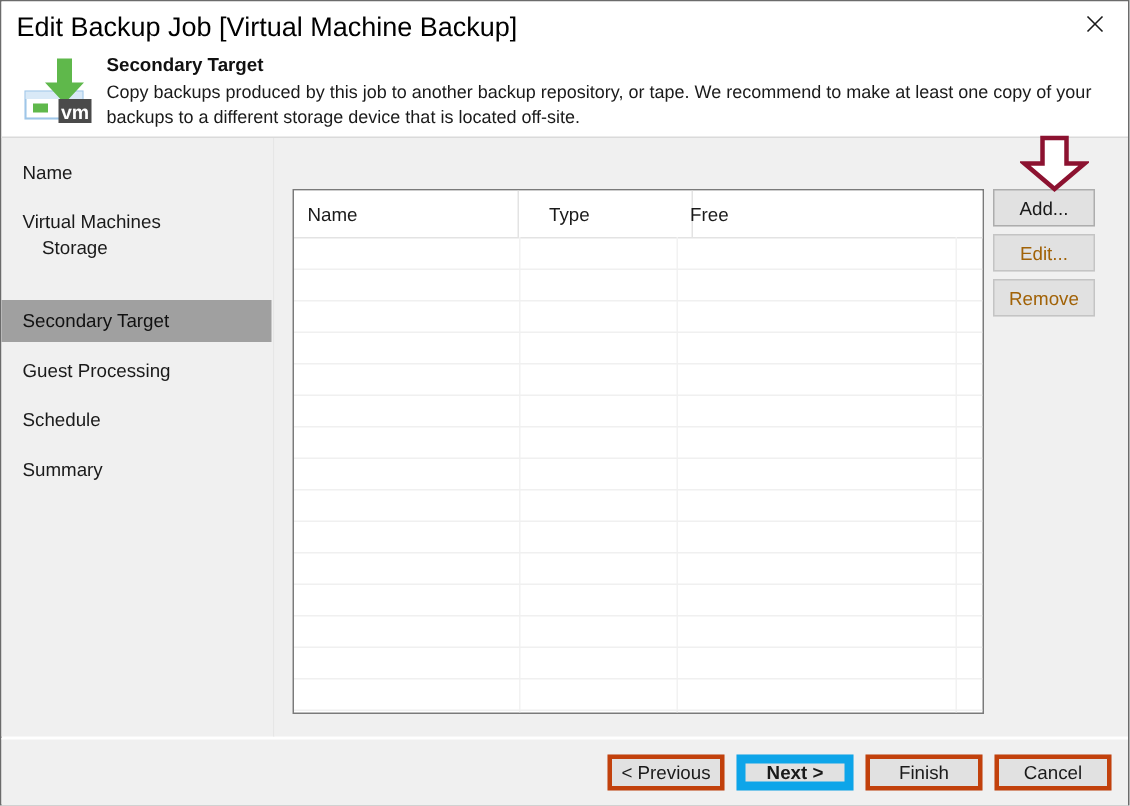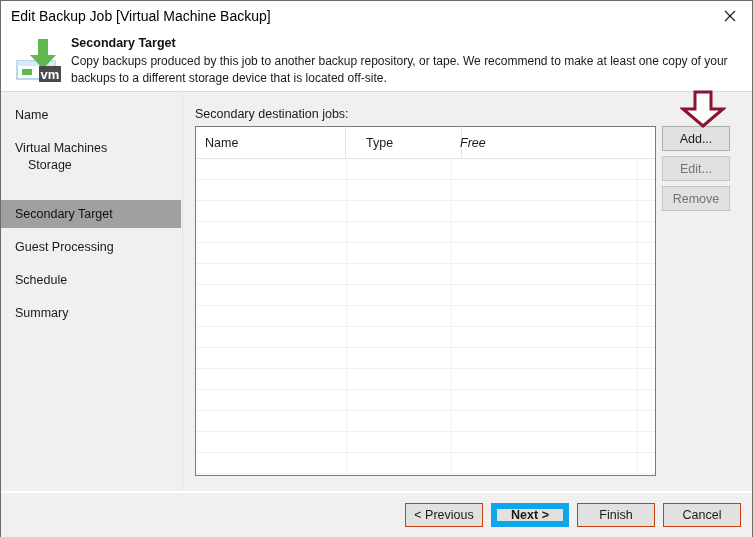--- a/index.html
+++ b/index.html
@@ -30,21 +30,21 @@
     position: absolute;
     left: 0; top: 0;
     width: 751px;
     height: 29px;
     background: #ffffff;
   }
   #title-text {
     position: absolute;
     left: 10px;
     top: 7px;
-    font-size: 14px;
+    font-size: 18px;
     color: #000000;
     white-space: nowrap;
   }
   #close-button {
     position: absolute;
     right: 0px;
     top: 0px;
     width: 45px;
     height: 29px;
     display: flex;
@@ -158,21 +158,21 @@
     height: 31px;
     display: flex;
     align-items: center;
     padding-left: 9px;
     box-sizing: border-box;
     font-size: 12.5px;
     color: #1a1a1a;
     border-right: 1px solid #e3e3e3;
     cursor: default;
   }
-  .grid-col-head.last { border-right: none; font-style: italic; }
+  .grid-col-head.last { border-right: none; }
   #grid-body {
     position: relative;
     height: 317px;
   }
   .grid-row {
     position: relative;
     height: 21px;
     border-bottom: 1px solid #f0f0f0;
     box-sizing: border-box;
   }
@@ -194,21 +194,21 @@
     background: #e1e1e1;
     font-family: "Liberation Sans", sans-serif;
     font-size: 12.5px;
     color: #1a1a1a;
     display: flex;
     align-items: center;
     justify-content: center;
     cursor: default;
   }
   .side-button.disabled {
-    color: #737373;
+    color: #a16207;
     border-color: #c4c4c4;
     background: #e1e1e1;
   }
 
   
   #annotation-arrow {
     position: absolute;
     left: 679px;
     top: 89px;
     width: 46px;
@@ -225,21 +225,21 @@
     height: 44px;
     background: #f0f0f0;
     border-top: 1px solid #ffffff;
   }
   .footer-button {
     position: absolute;
     top: 10px;
     width: 78px;
     height: 24px;
     box-sizing: border-box;
-    border: 1px solid #c2410c;
+    border: 3px solid #c2410c;
     background: #e1e1e1;
     font-family: "Liberation Sans", sans-serif;
     font-size: 12.5px;
     color: #1a1a1a;
     display: flex;
     align-items: center;
     justify-content: center;
     cursor: default;
   }
   .footer-button.default {
@@ -299,21 +299,20 @@
     <div class="nav-item" style="top:207px;">
         <span>Summary</span>
       </div>
     <div class="nav-item" style="top:174px;">
         <span>Schedule</span>
       </div>
   </div>
 
   <div id="content">
 
-    <div id="grid-label">Secondary destination jobs:</div>
 
     <div id="grid">
       <div id="grid-header">
         <div class="grid-col-head" style="left:0px;   width:150px;">Name</div>
         <div class="grid-col-head" style="left:161px; width:105px;">Type</div>
         <div class="grid-col-head last" style="left:255px; width:204px;">Free</div>
       </div>
       <div class="grid-vline" style="left:150px;"></div>
       <div class="grid-vline" style="left:255px;"></div>
       <div class="grid-vline" style="left:441px;"></div>

